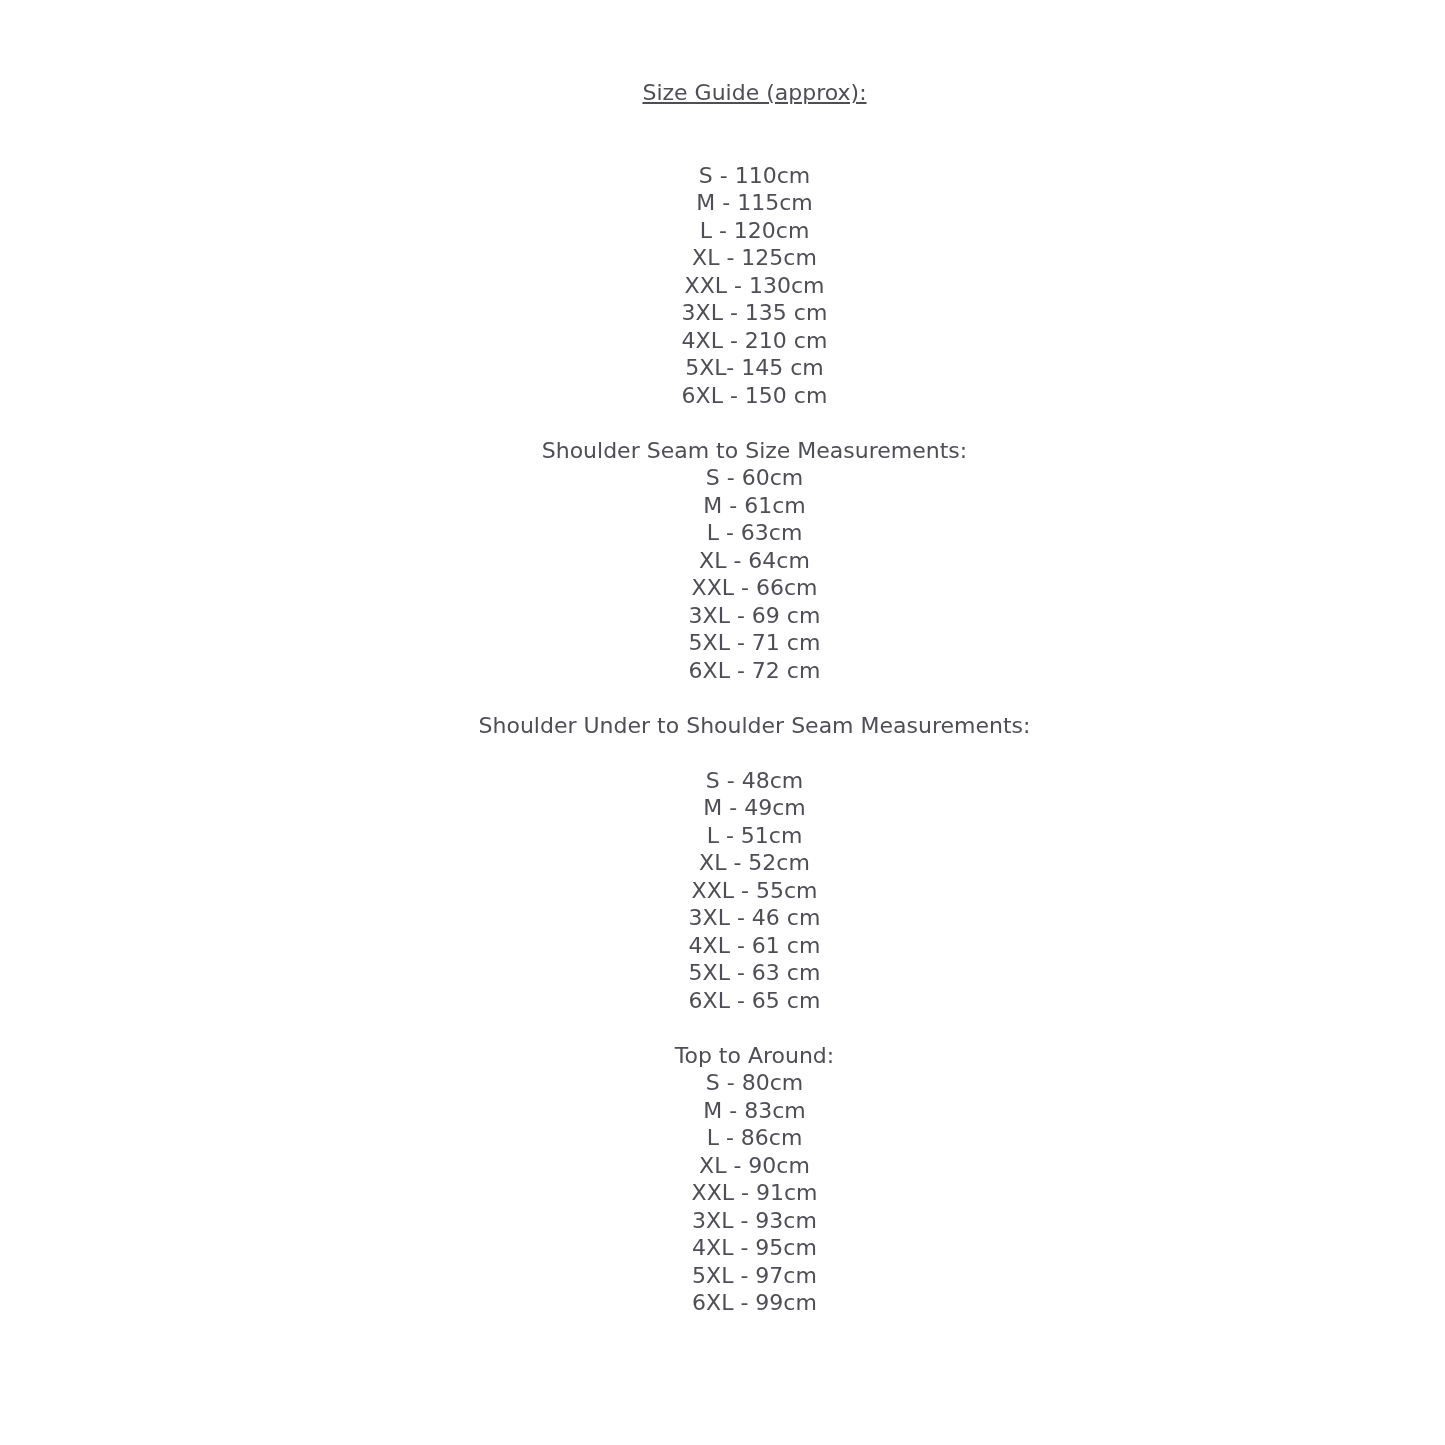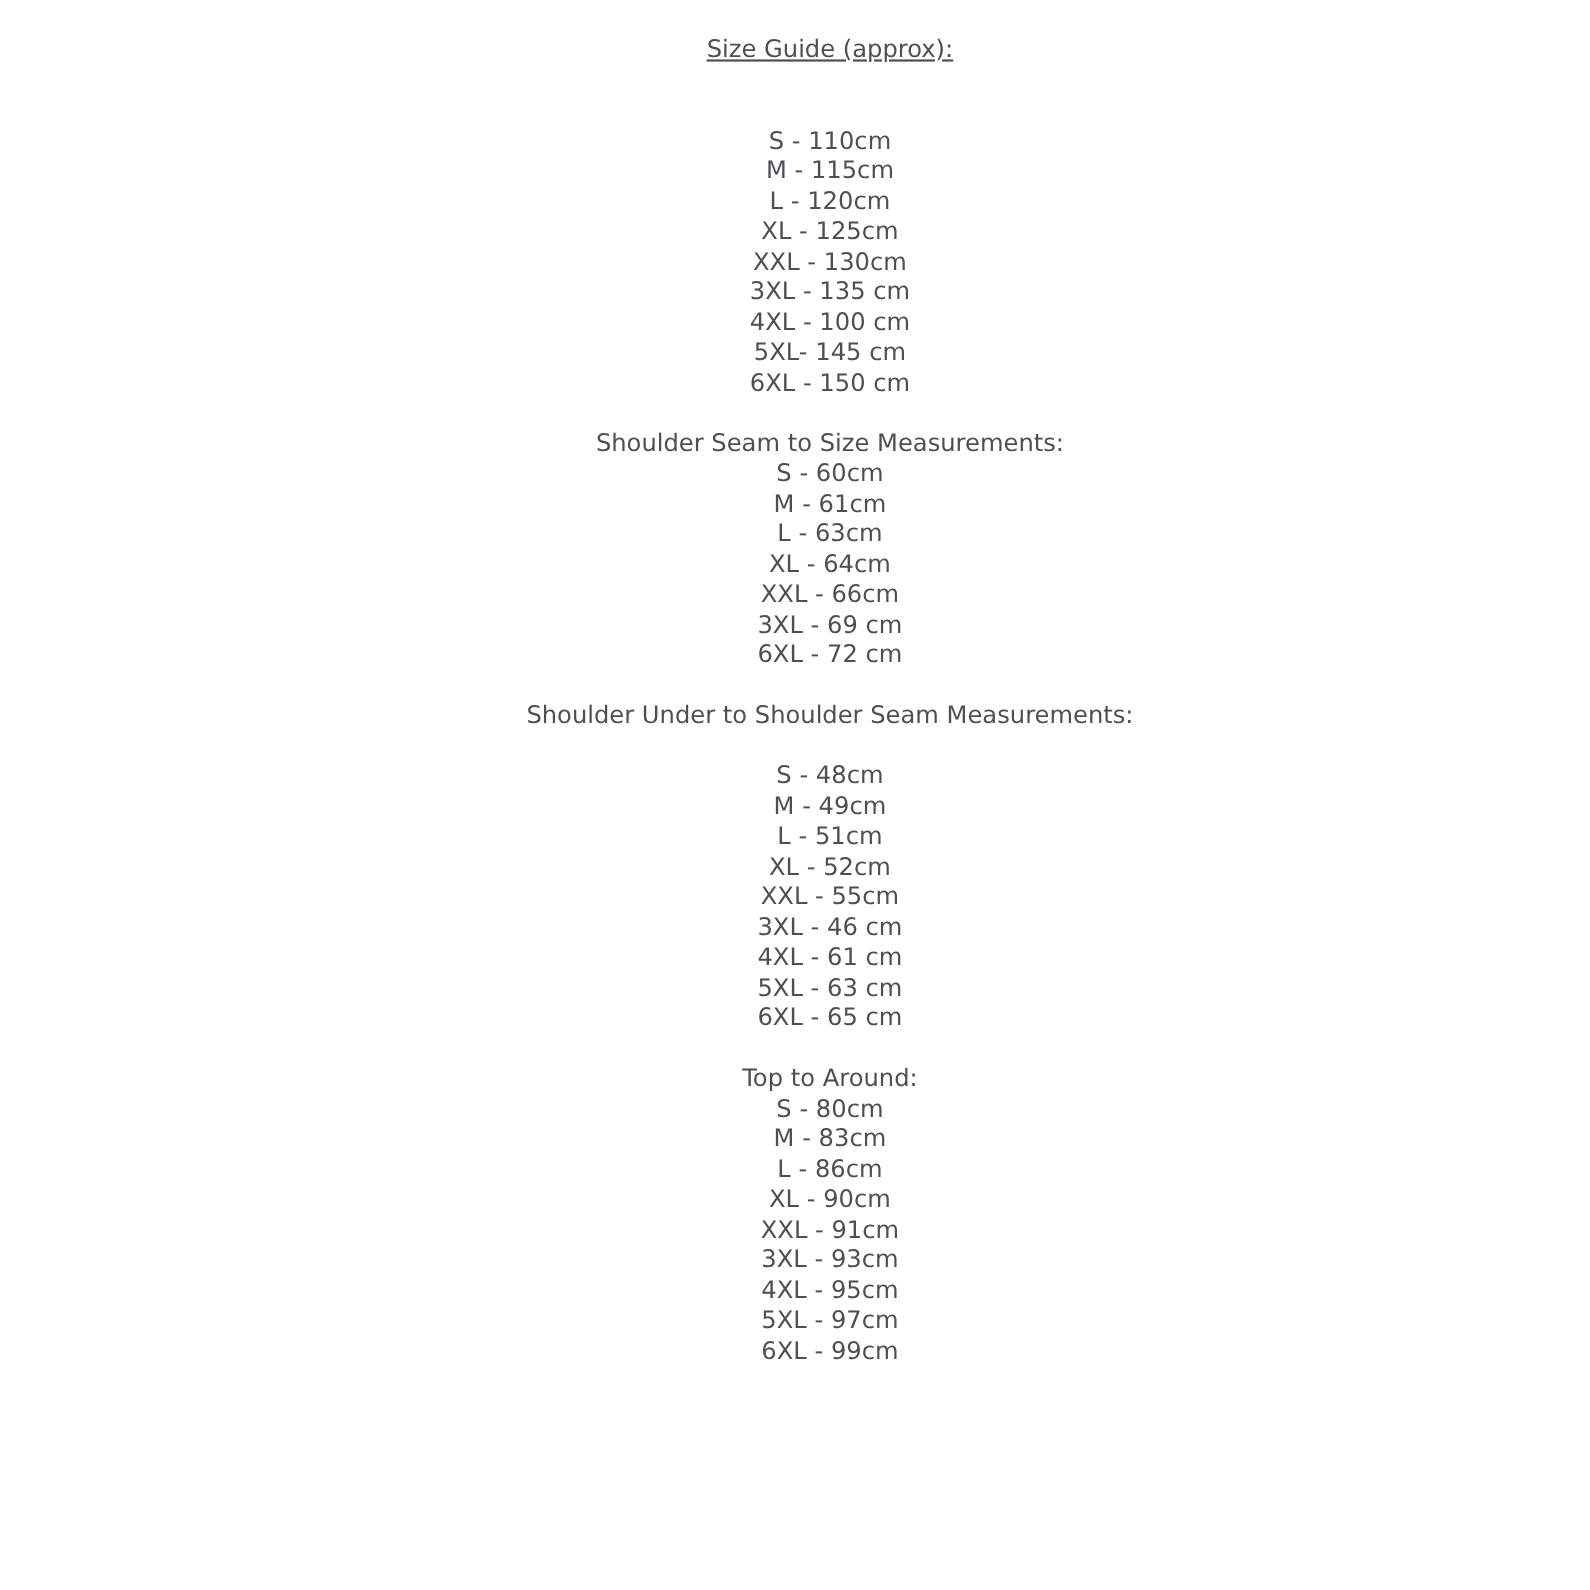--- a/index.html
+++ b/index.html
@@ -8,21 +8,21 @@
     height: 1445px;
     background: #ffffff;
     overflow: hidden;
     font-family: "DejaVu Sans", "Liberation Sans", sans-serif;
     font-size: 22px;
     line-height: 27.5px;
     color: #4e4e56;
   }
   .doc {
     box-sizing: border-box;
-    padding-top: 32px;
+    padding-top: 79px;
     margin-left: 64px;           
     text-align: center;
   }
   .doc-title {
     text-decoration: underline;
   }
   .gap { height: 27.5px; }       
   .line { white-space: pre; }
 </style>
 </head>
@@ -33,32 +33,33 @@
   <div class="line doc-title">Size Guide (approx):</div>
   <div class="gap"></div>
 
   <div class="gap"></div>
   <div class="line">S - 110cm</div>
   <div class="line">M - 115cm</div>
   <div class="line">L - 120cm</div>
   <div class="line">XL - 125cm</div>
   <div class="line">XXL - 130cm</div>
   <div class="line">3XL - 135 cm</div>
-  <div class="line">4XL - 100 cm</div>
+  <div class="line">4XL - 210 cm</div>
   <div class="line">5XL- 145 cm</div>
   <div class="line">6XL - 150 cm</div>
   <div class="gap"></div>
 
   <div class="line section-title">Shoulder Seam to Size Measurements:</div>
   <div class="line">S - 60cm</div>
   <div class="line">M - 61cm</div>
   <div class="line">L - 63cm</div>
   <div class="line">XL - 64cm</div>
   <div class="line">XXL - 66cm</div>
   <div class="line">3XL - 69 cm</div>
+  <div class="line">5XL - 71 cm</div>
   <div class="line">6XL - 72 cm</div>
   <div class="gap"></div>
 
   <div class="line section-title">Shoulder Under to Shoulder Seam Measurements:</div>
   <div class="gap"></div>
   <div class="line">S - 48cm</div>
   <div class="line">M - 49cm</div>
   <div class="line">L - 51cm</div>
   <div class="line">XL - 52cm</div>
   <div class="line">XXL - 55cm</div>

